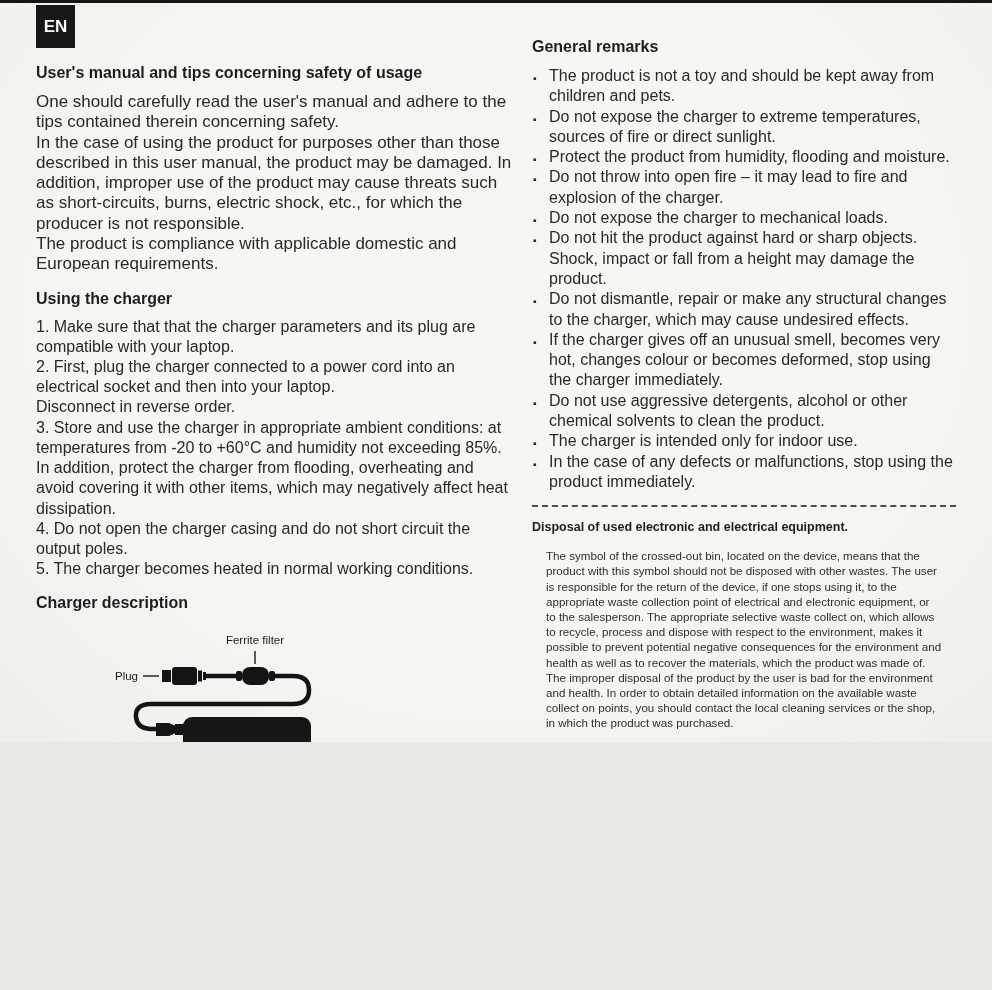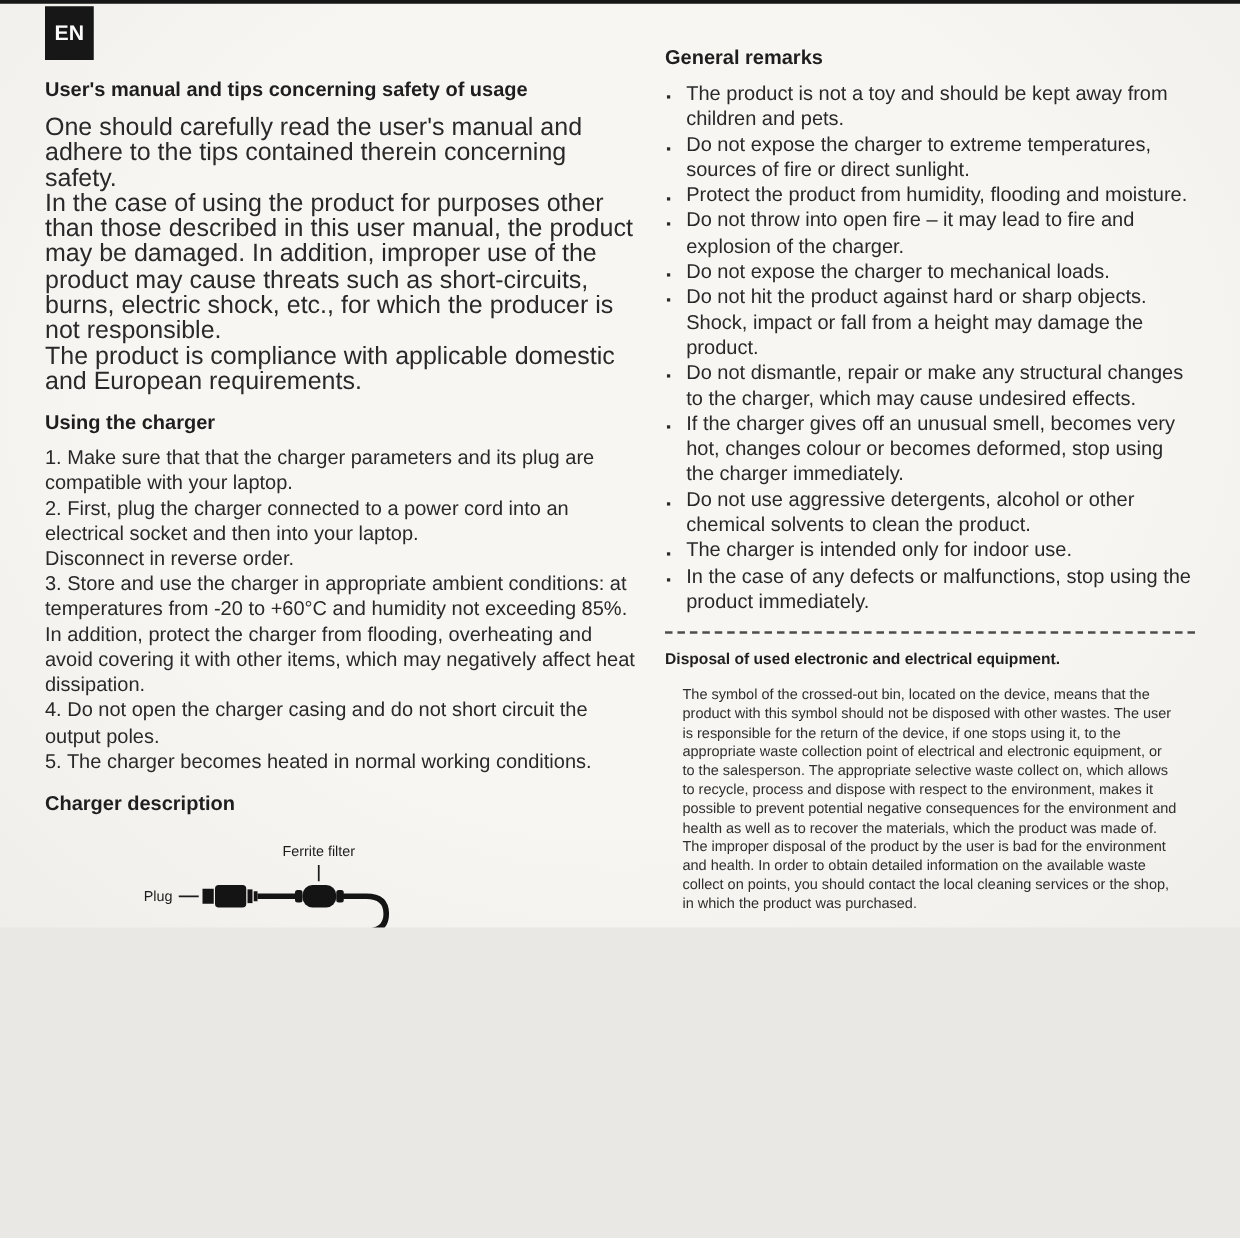--- a/index.html
+++ b/index.html
@@ -7,21 +7,21 @@
   .page{position:relative;width:992px;height:742px;overflow:hidden;color:#292929;
         background:radial-gradient(ellipse at 50% 42%, #f7f6f3 55%, #efeeea 100%);}
   .top-strip{position:absolute;top:0;left:0;width:100%;height:3px;background:#171717;}
   .en-badge{position:absolute;left:36px;top:5px;width:39px;height:43px;background:#171717;
             color:#fbfbfb;font-weight:bold;font-size:17px;display:flex;align-items:center;justify-content:center;}
 
   
   .col-left{position:absolute;left:36px;top:64px;width:478px;}
   .h-main{font-size:16px;font-weight:bold;color:#1e1e1e;margin:0 0 10px 0;}
   .h-sec{font-size:16px;font-weight:bold;color:#1e1e1e;margin:15px 0 9px 0;}
-  .body-p{font-size:20px;line-height:20.3px;margin:0;white-space:pre-line;}
+  .body-p{font-size:17px;line-height:20.3px;margin:0;white-space:pre-line;}
   .steps p{font-size:16px;line-height:20.2px;margin:0;white-space:pre-line;}
 
   .diagram-wrap{margin:12px 0 0 12px;}
   .diagram-wrap svg{display:block;}
   .dg-label{font-size:11.5px;fill:#1c1c1c;font-family:"Liberation Sans",sans-serif;}
 
   .set-row{display:flex;align-items:baseline;gap:9px;font-size:15.5px;margin-top:2px;}
   .set-label{font-weight:bold;}
   .sq-bullet{font-size:11px;position:relative;top:-2px;}
 

